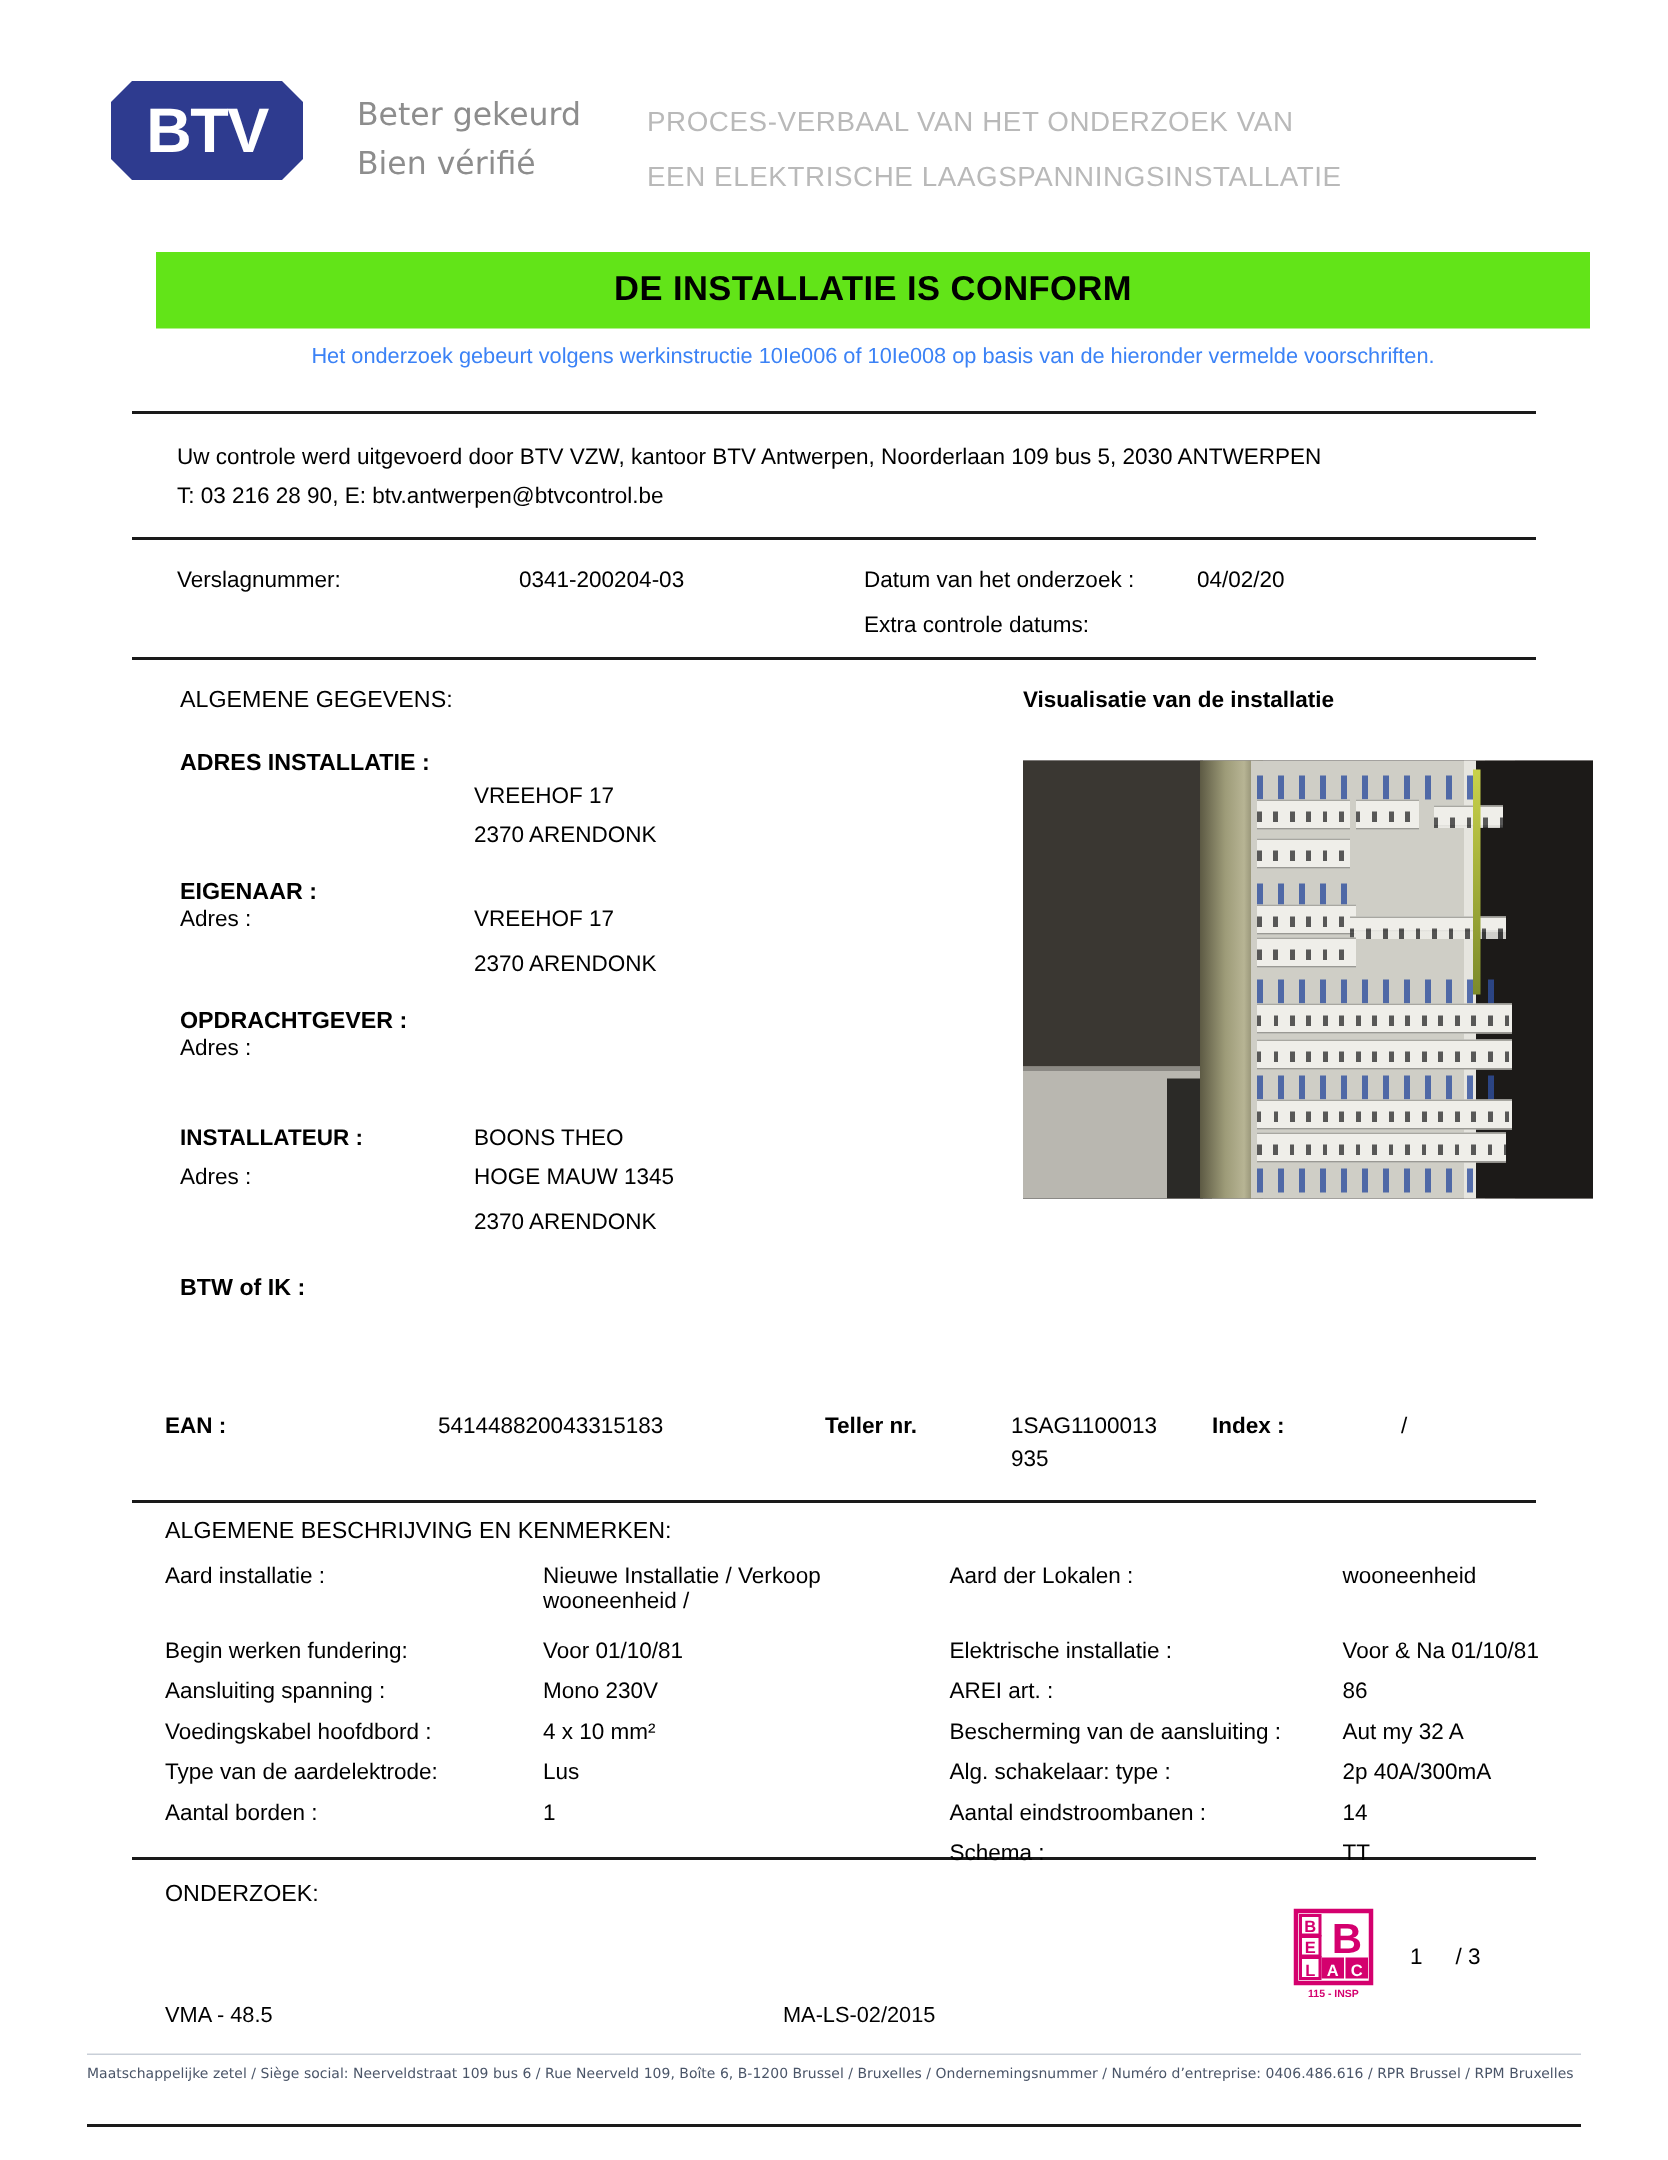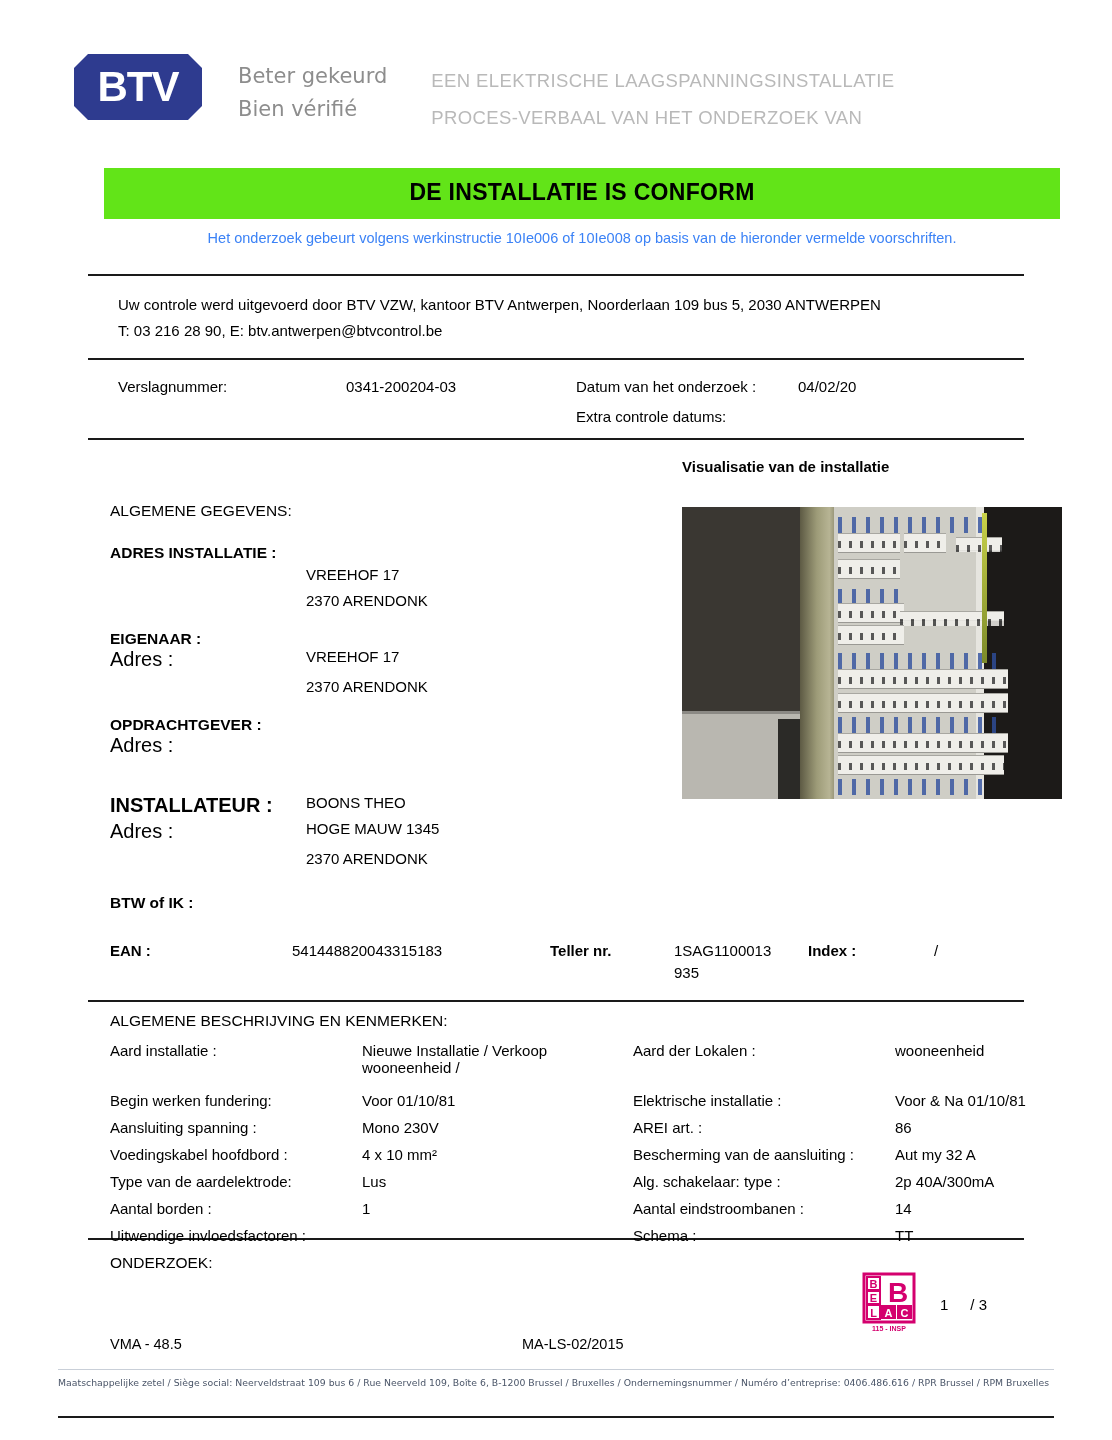--- a/index.html
+++ b/index.html
@@ -84,25 +84,25 @@
   
   .report { padding: 14px 0 16px 30px; position: relative; height: 78px; }
   .col-a { position: absolute; left: 30px; top: 14px; }
   .col-b { position: absolute; left: 258px; top: 14px; }
   .col-c { position: absolute; left: 488px; top: 14px; }
   .col-d { position: absolute; left: 710px; top: 14px; }
   .col-c2 { position: absolute; left: 488px; top: 44px; }
 
   
   .gd { position: relative; padding: 18px 72px 0 72px; height: 500px; }
-  .gd-left { position: absolute; left: 94px; top: 18px; width: 560px; margin-top: 44px; }
+  .gd-left { position: absolute; left: 104px; top: 18px; width: 560px; }
   .gd-right { position: absolute; left: 666px; top: 18px; width: 382px; }
   .gd-title { font-size: 15.5px; margin-bottom: 24px; }
   .kv { position: relative; min-height: 26px; }
-  .kv .k { display: inline-block; width: 196px; vertical-align: top; font-size: 20px; }
+  .kv .k { display: inline-block; width: 196px; vertical-align: top; font-size: 15px; }
   .kv .v { display: inline-block; font-size: 15px; }
   .sec-head { font-weight: bold; font-size: 15.5px; margin-top: 0; }
   .ind { margin-left: 196px; font-size: 15px; line-height: 26px; }
   .sp { height: 16px; }
 
   .viz-title { font-weight: bold; font-size: 15px; margin-bottom: 32px; }
   .photo {
     width: 380px; height: 292px;
     border: 0;
     position: relative;
@@ -178,22 +178,22 @@
 
   <div class="header">
     <div class="logo-box">
       <span class="logo-text">BTV</span>
     </div>
     <div class="slogan">
       <div>Beter gekeurd</div>
       <div>Bien vérifié</div>
     </div>
     <div class="doc-title">
+      <div>PROCES-VERBAAL VAN HET ONDERZOEK VAN</div>
       <div>EEN  ELEKTRISCHE  LAAGSPANNINGSINSTALLATIE</div>
-      <div>PROCES-VERBAAL VAN HET ONDERZOEK VAN</div>
     </div>
   </div>
 
   <div class="banner-wrap">
     <div class="banner">
       <div class="banner-text">DE INSTALLATIE IS CONFORM</div>
     </div>
     <div class="banner-note">Het onderzoek gebeurt volgens werkinstructie 10Ie006 of 10Ie008 op basis van de hieronder vermelde voorschriften.</div>
   </div>
 
@@ -325,24 +325,20 @@
           <span class="label">Voedingskabel hoofdbord :</span>
           <span class="value">4 x 10 mm²</span>
         </div>
         <div class="ch-row">
           <span class="label">Type van de aardelektrode:</span>
           <span class="value">Lus</span>
         </div>
         <div class="ch-row">
           <span class="label">Aantal borden :</span>
           <span class="value">1</span>
-        </div>
-        <div class="ch-row">
-          <span class="label">Uitwendige invloedsfactoren :</span>
-          <span class="value"></span>
         </div>
       </div>
 
       <div class="ch-col right">
         <div class="ch-row tall">
           <span class="label">Aard der Lokalen :</span>
           <span class="value">wooneenheid</span>
         </div>
         <div class="ch-row">
           <span class="label">Elektrische installatie  :</span>

